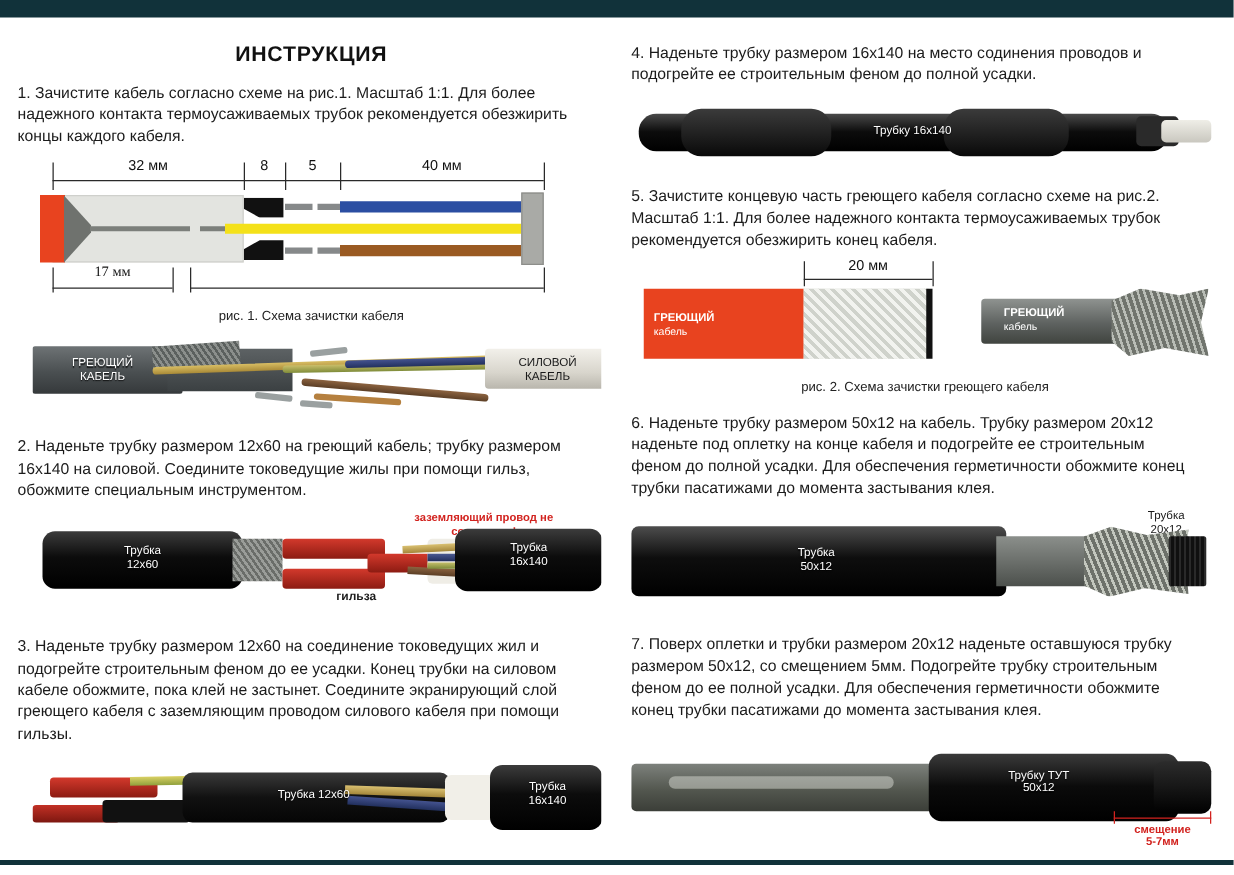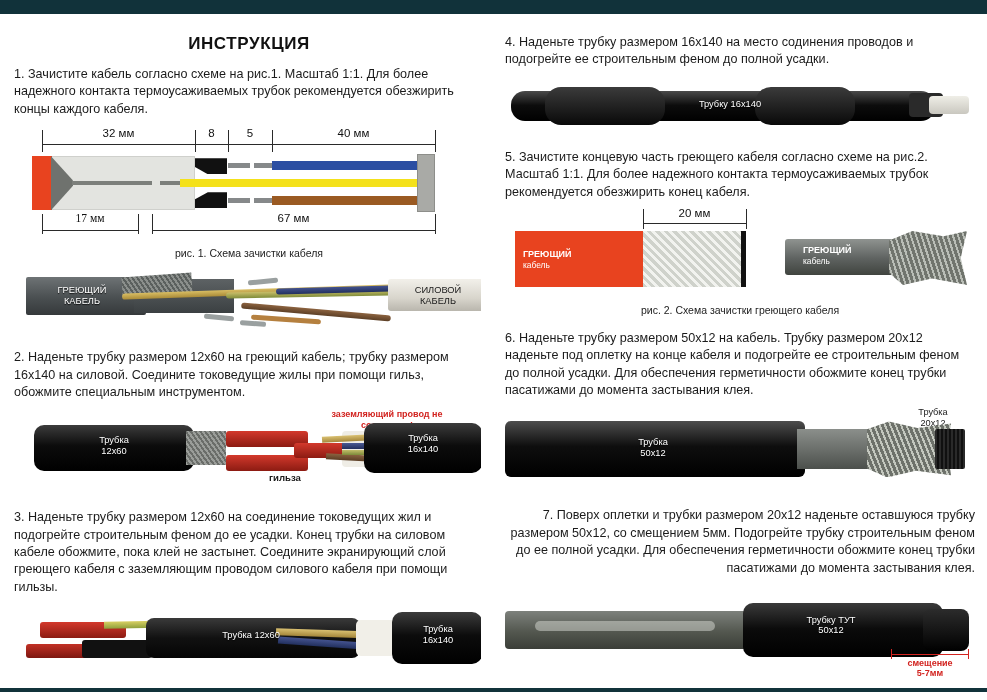--- a/index.html
+++ b/index.html
@@ -16,21 +16,21 @@
   .page{position:absolute;left:0;top:20px;width:987px;height:674px;}
 
   .col{position:absolute;top:0;width:470px;}
   .col-left{left:14px;}
   .col-right{left:505px;}
 
   .doc-title{
     font-size:17px;font-weight:bold;letter-spacing:.6px;
     text-align:center;margin:14px 0 12px 0;color:#111;
   }
-  .step{font-size:12.6px;line-height:1.38;color:#1b1b1b;margin:0 0 8px 0;}
+  .step{font-size:12.6px;line-height:1.38;color:#1b1b1b;margin:0 16px 8px 0;}
   .caption{font-size:10.5px;text-align:center;color:#222;margin:3px 0 6px 0;}
 
   
   .fig1{position:relative;width:432px;height:118px;margin:6px 0 0 18px;}
   .dimline{position:absolute;height:1px;background:#2a2a2a;}
   .tick{position:absolute;width:1px;background:#2a2a2a;}
   .dimtxt{position:absolute;font-size:11.5px;color:#111;text-align:center;white-space:nowrap;}
 
   .cable1{position:absolute;left:0;top:30px;width:432px;height:54px;}
   .jacket{position:absolute;left:10px;top:0;width:153px;height:54px;background:#e3e4e0;border:1px solid #cfd0cc;box-sizing:border-box;}
@@ -205,21 +205,20 @@
         <div class="endcap"></div>
       </div>
 
       <div class="tick" style="left:10px;  top:88px; height:20px;"></div>
       <div class="tick" style="left:106px; top:88px; height:20px;"></div>
       <div class="tick" style="left:120px; top:88px; height:20px;"></div>
       <div class="tick" style="left:403px; top:88px; height:20px;"></div>
       <div class="dimline" style="left:10px;  top:104px; width:96px;"></div>
       <div class="dimline" style="left:120px; top:104px; width:283px;"></div>
       <div class="dimtxt" style="left:10px;top:86px;width:96px;font-family:Liberation Serif, serif;">17 мм</div>
-      <div class="dimtxt" style="left:120px;top:86px;width:283px;">67 мм</div>
     </div>
 
     <div class="caption">рис. 1. Схема зачистки кабеля</div>
 
     <div class="photo p1">
       <div class="hc"></div>
         <div class="hc2"></div>
         <div class="braid"></div>
       <div class="w wy"></div>
         <div class="w wg"></div>
@@ -325,21 +324,21 @@
       <div class="lbl lbl-dark" style="left:386px;top:0px;width:84px;font-size:9.2px;">Трубка
 20x12</div>
       <div class="body"></div>
       <div class="mid"></div>
       <div class="braid"></div>
       <div class="endt"></div>
       <div class="lbl" style="left:78px;top:30px;width:140px;">Трубка
 50x12</div>
     </div>
 
-    <p class="step" style="margin-top:14px;text-align:right;">7. Поверх оплетки и трубки размером 20x12 наденьте оставшуюся трубку размером 50x12, со смещением 5мм. Подогрейте трубку строительным феном до ее полной усадки. Для обеспечения герметичности обожмите конец трубки пасатижами до момента застывания клея.</p>
+    <p class="step" style="margin-top:14px;">7. Поверх оплетки и трубки размером 20x12 наденьте оставшуюся трубку размером 50x12, со смещением 5мм. Подогрейте трубку строительным феном до ее полной усадки. Для обеспечения герметичности обожмите конец трубки пасатижами до момента застывания клея.</p>
 
     <div class="photo p7">
       <div class="gray"></div>
       <div class="sheen"></div>
       <div class="blk"></div>
       <div class="tipdark"></div>
       <div class="lbl" style="left:256px;top:30px;width:140px;">Трубку ТУТ
 50x12</div>
       <div class="offsetbox">
         <div class="l" style="left:0;"></div>

